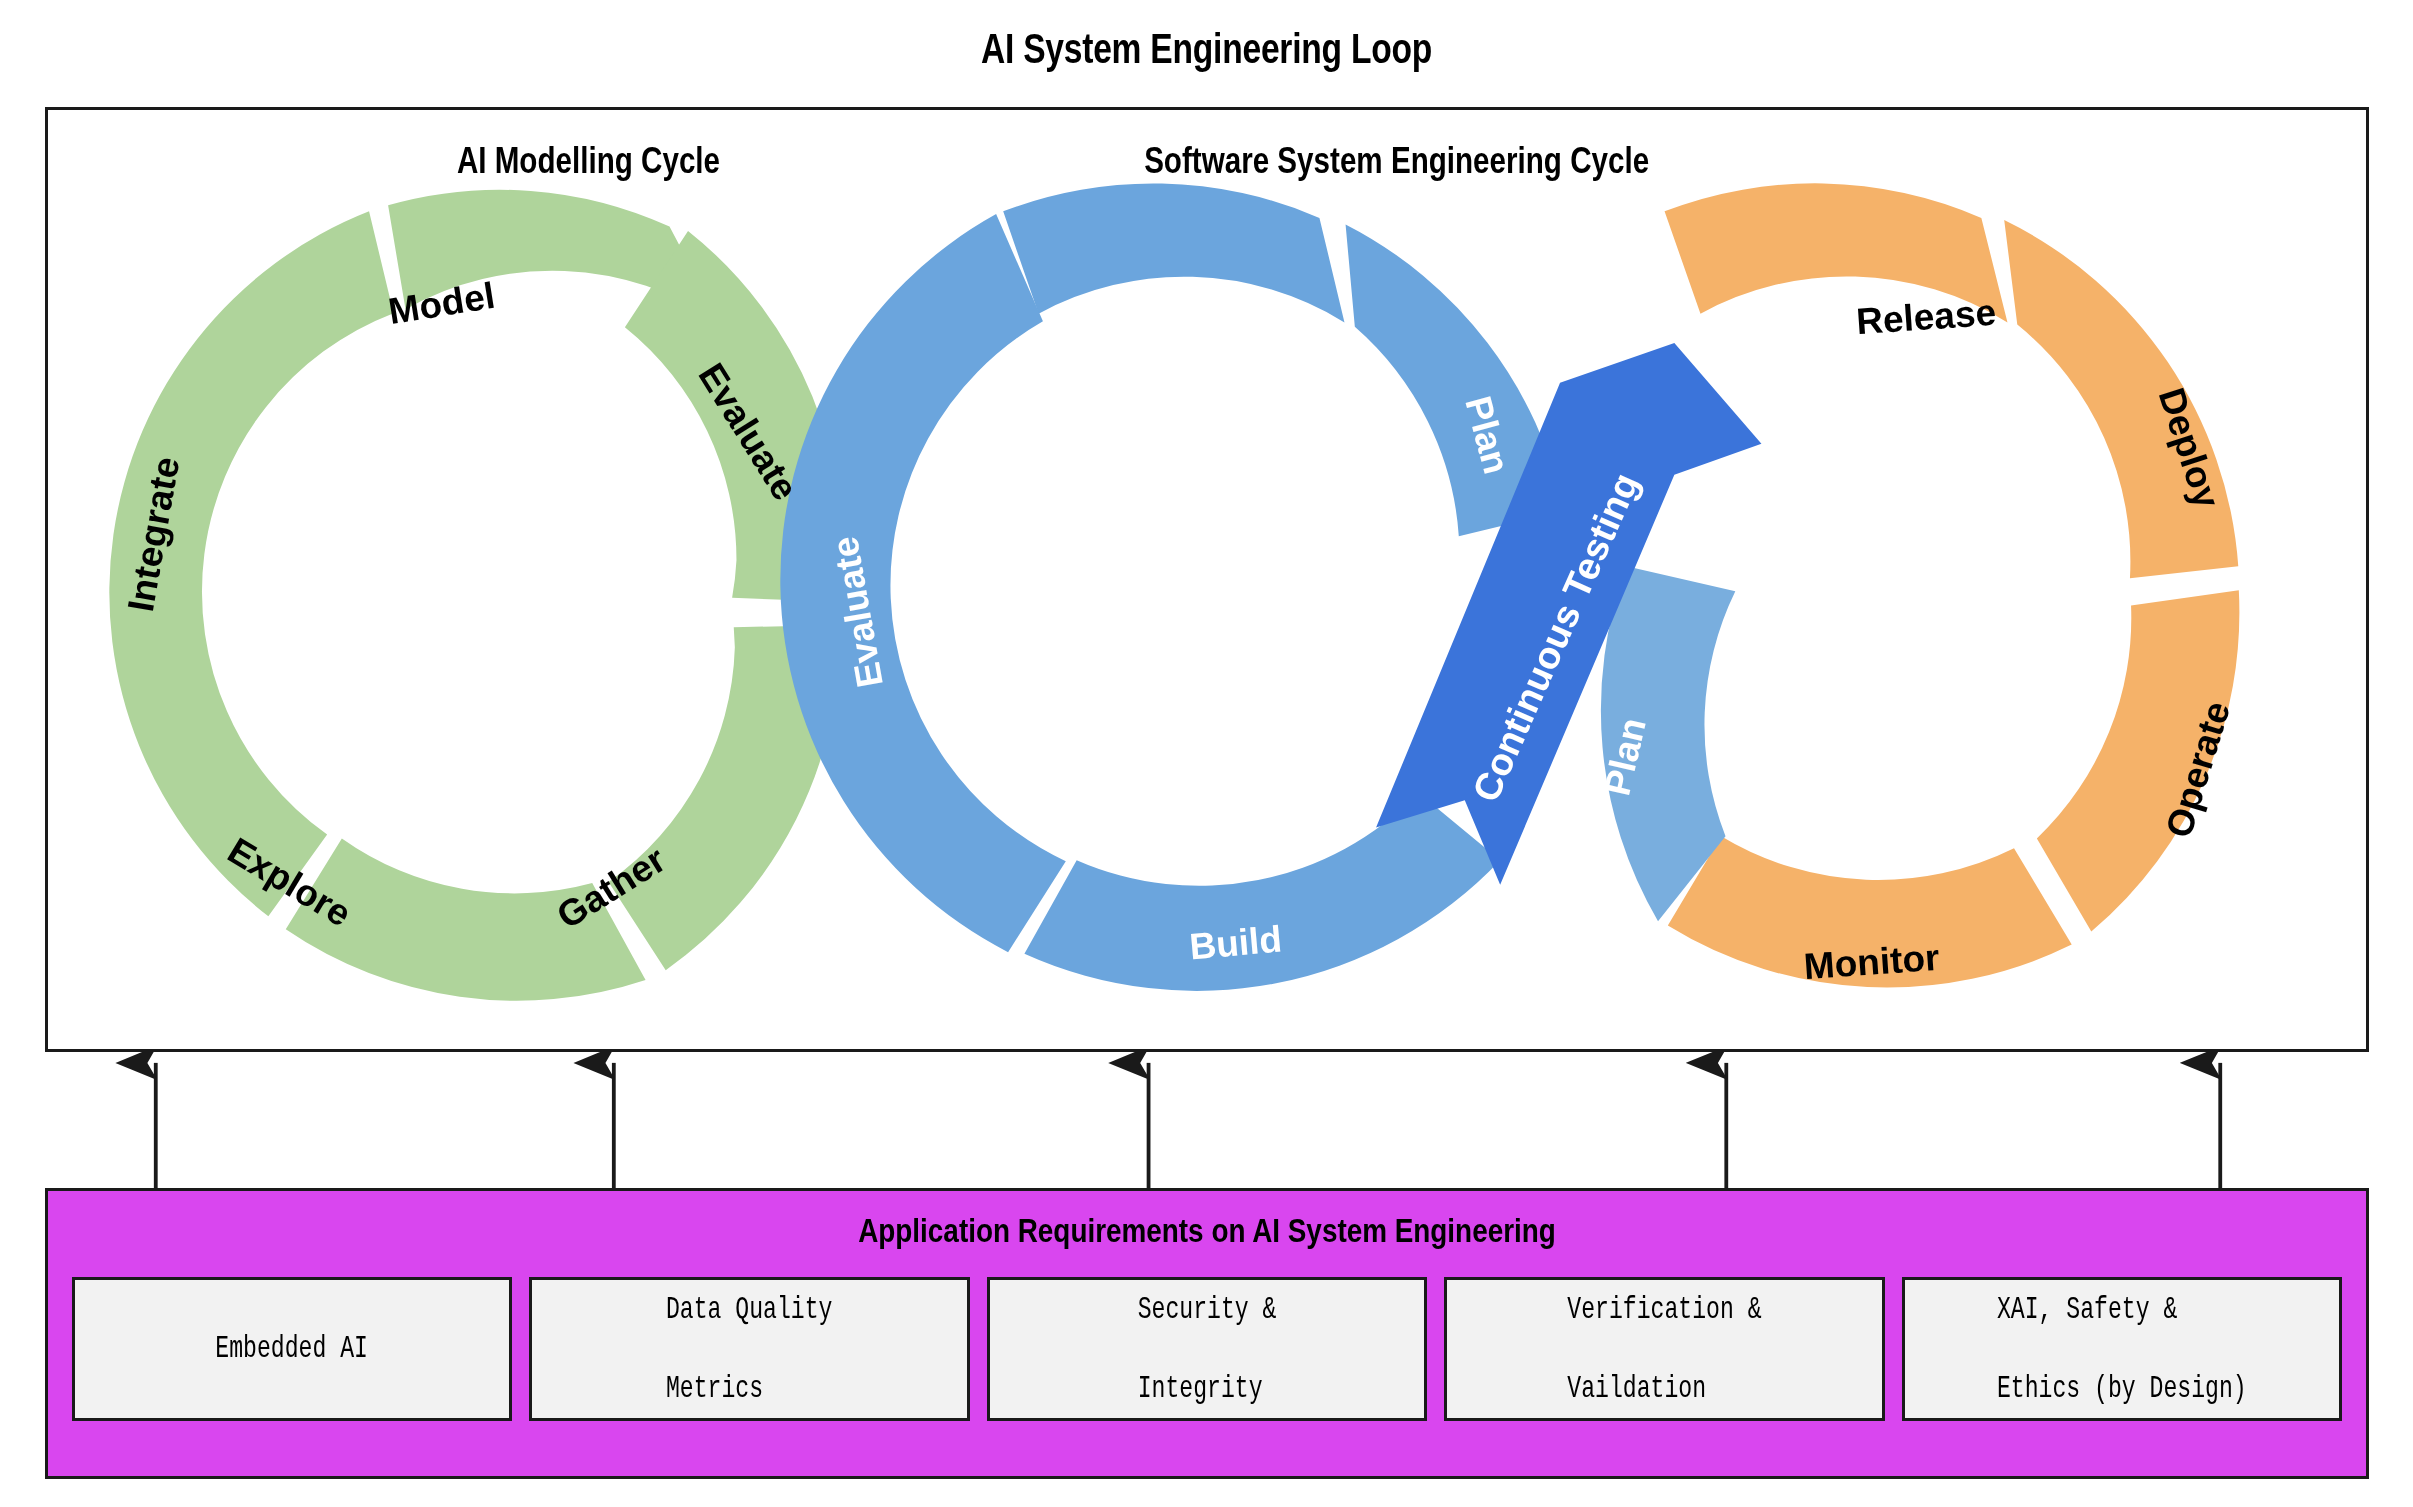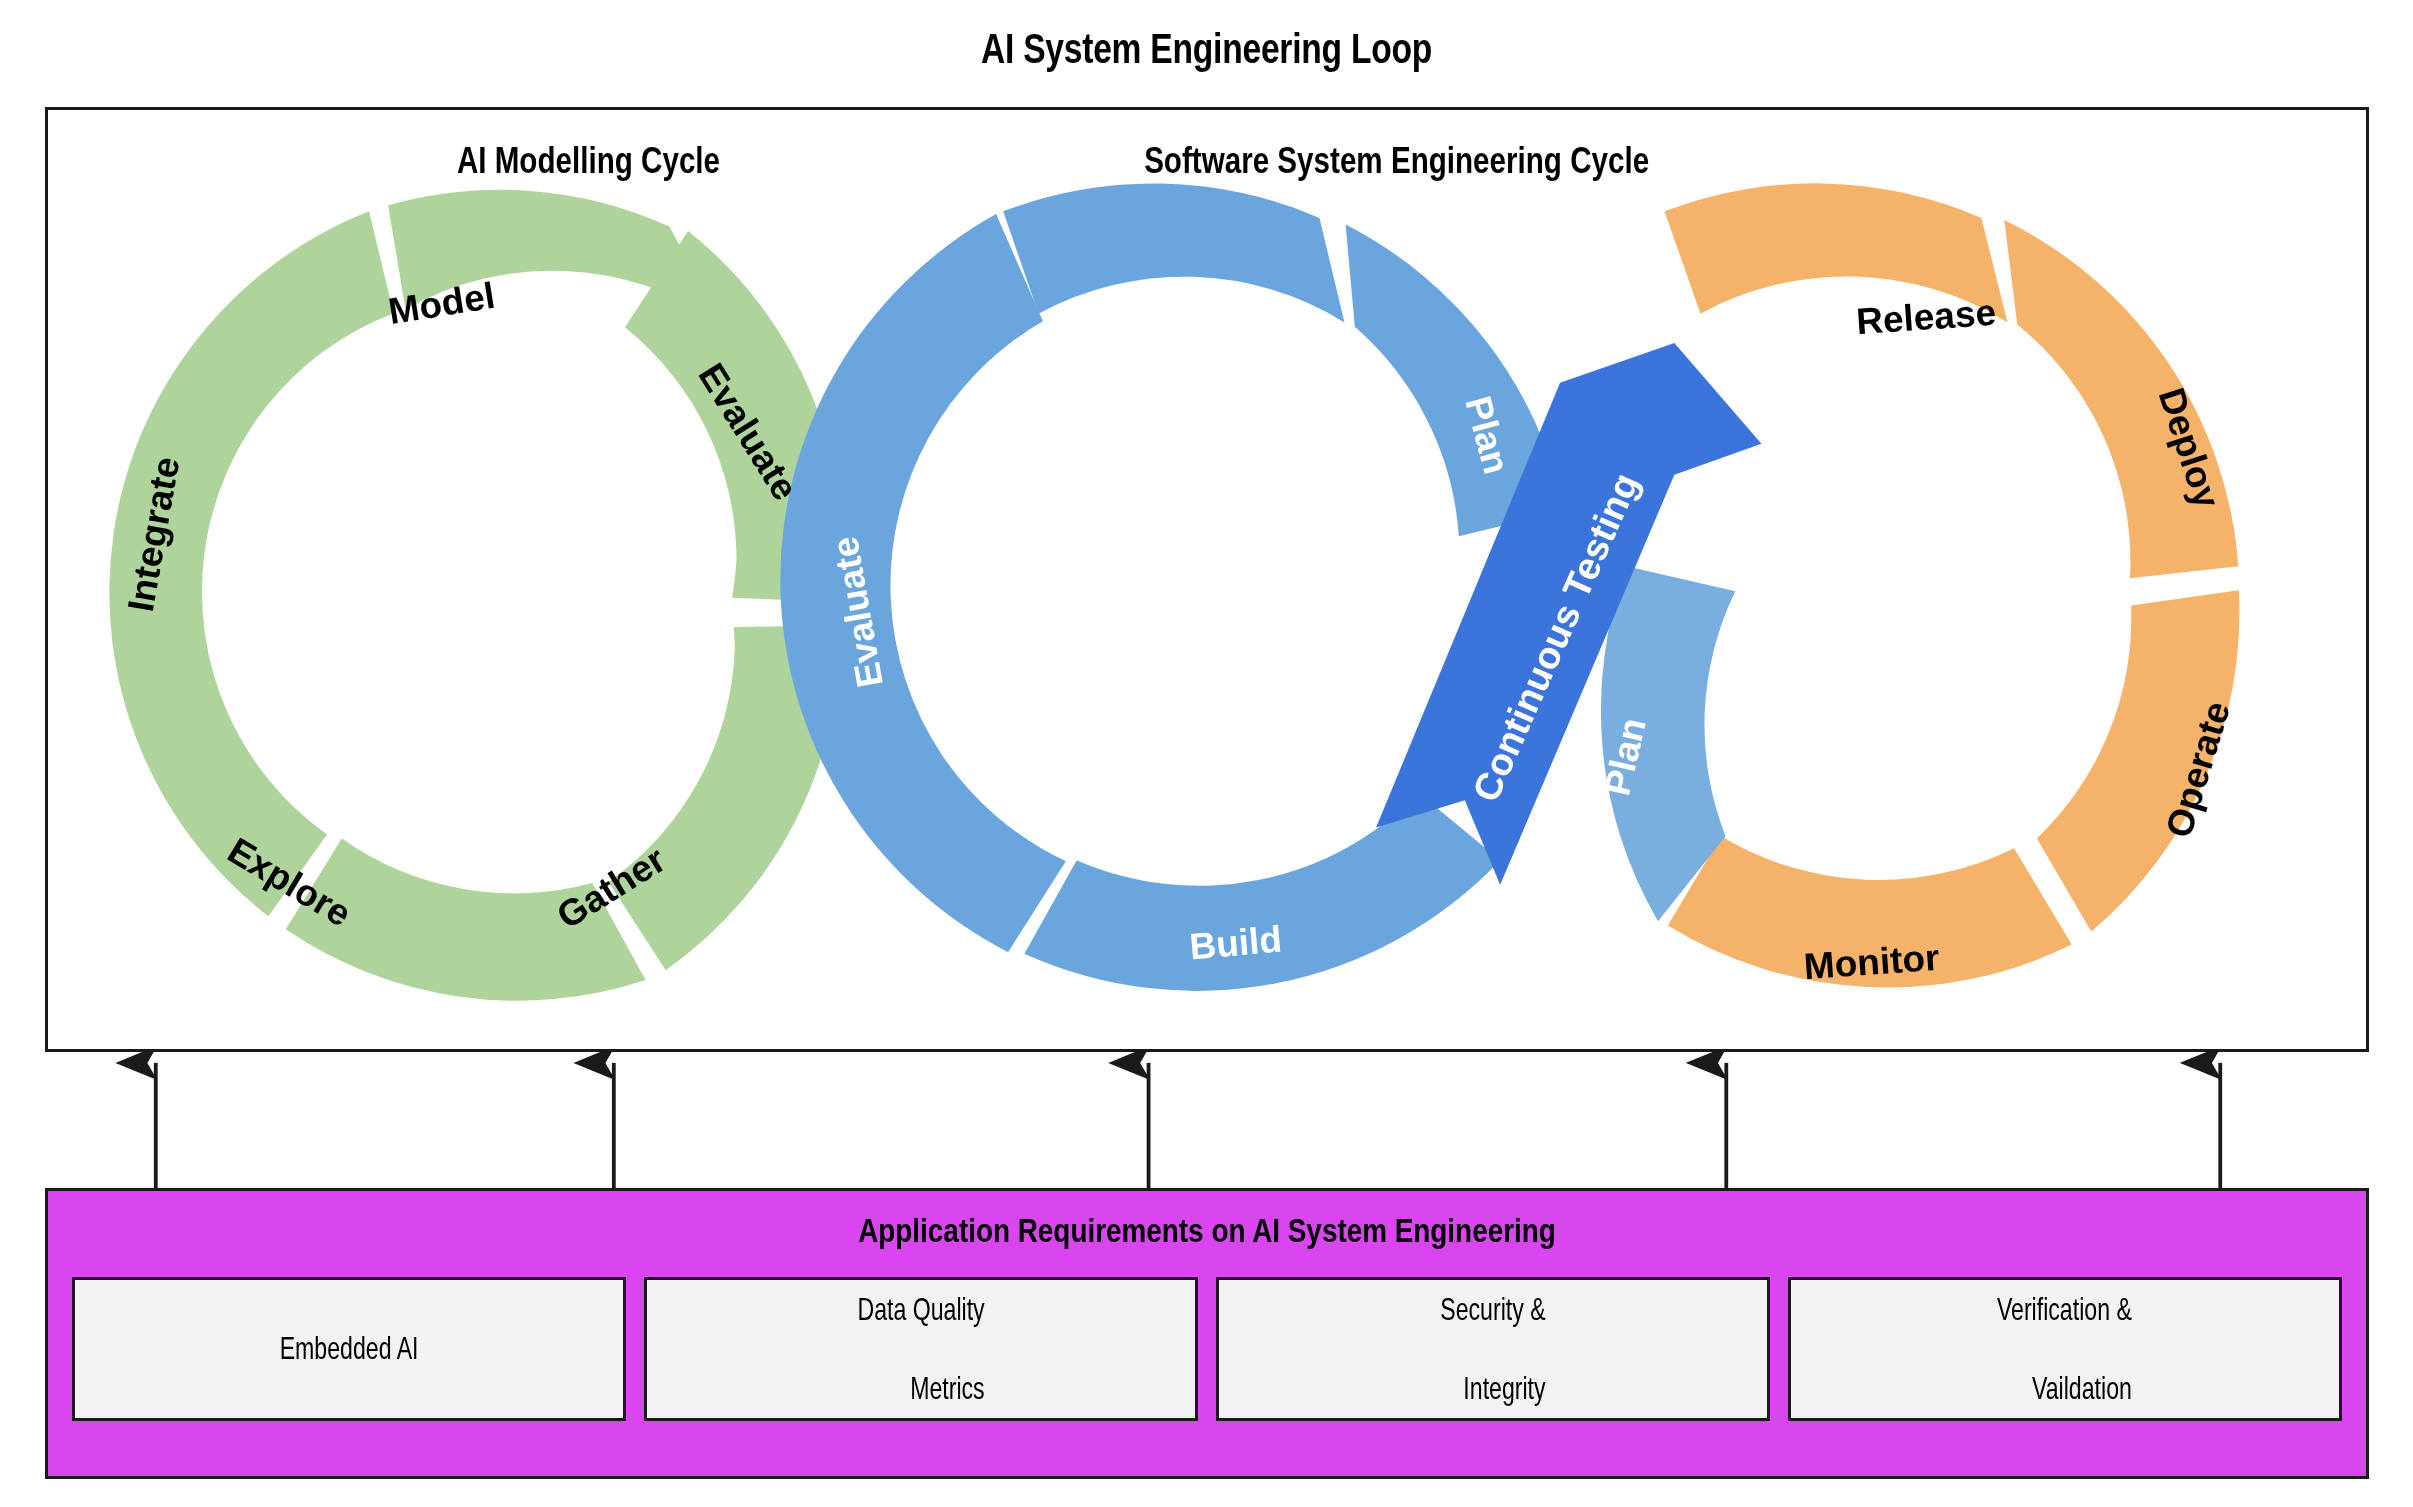--- a/index.html
+++ b/index.html
@@ -46,23 +46,24 @@
     font-size:34px;font-weight:bold;color:#000;
     transform:scaleX(0.82);transform-origin:50% 50%;
   }
   #requirements-row{
     position:absolute;left:24px;top:86px;right:24px;height:144px;
     display:flex;gap:17.4px;
   }
   .req-box{
     flex:1 1 0;background:#f2f2f2;border:3.3px solid #1a1a1a;
     box-sizing:border-box;display:flex;align-items:center;
-    justify-content:center;text-align:right;
+    justify-content:center;text-align:left;
     font-size:32px;color:#000;line-height:1.22;padding:0 5.4px;
     transform-origin:50% 50%;
+    font-family:Liberation Mono, monospace;
   }
   .req-box span{display:block;transform:scaleX(0.85);}
 
   .seg-label{font-weight:bold;}
 </style>
 </head>
 <body>
 
 <div class="stage">
 
@@ -167,17 +168,21 @@
               <span>Metrics</span></span>
       </div>
       <div class="req-box">
         <span><span>Security &amp;</span><br>
               <span>Integrity</span></span>
       </div>
       <div class="req-box">
         <span><span>Verification &amp;</span><br>
               <span>Vaildation</span></span>
       </div>
+      <div class="req-box">
+        <span><span>XAI, Safety &amp;</span><br>
+              <span>Ethics (by Design)</span></span>
+      </div>
     </div>
   </div>
 
 </div>
 
 
 </body></html>

